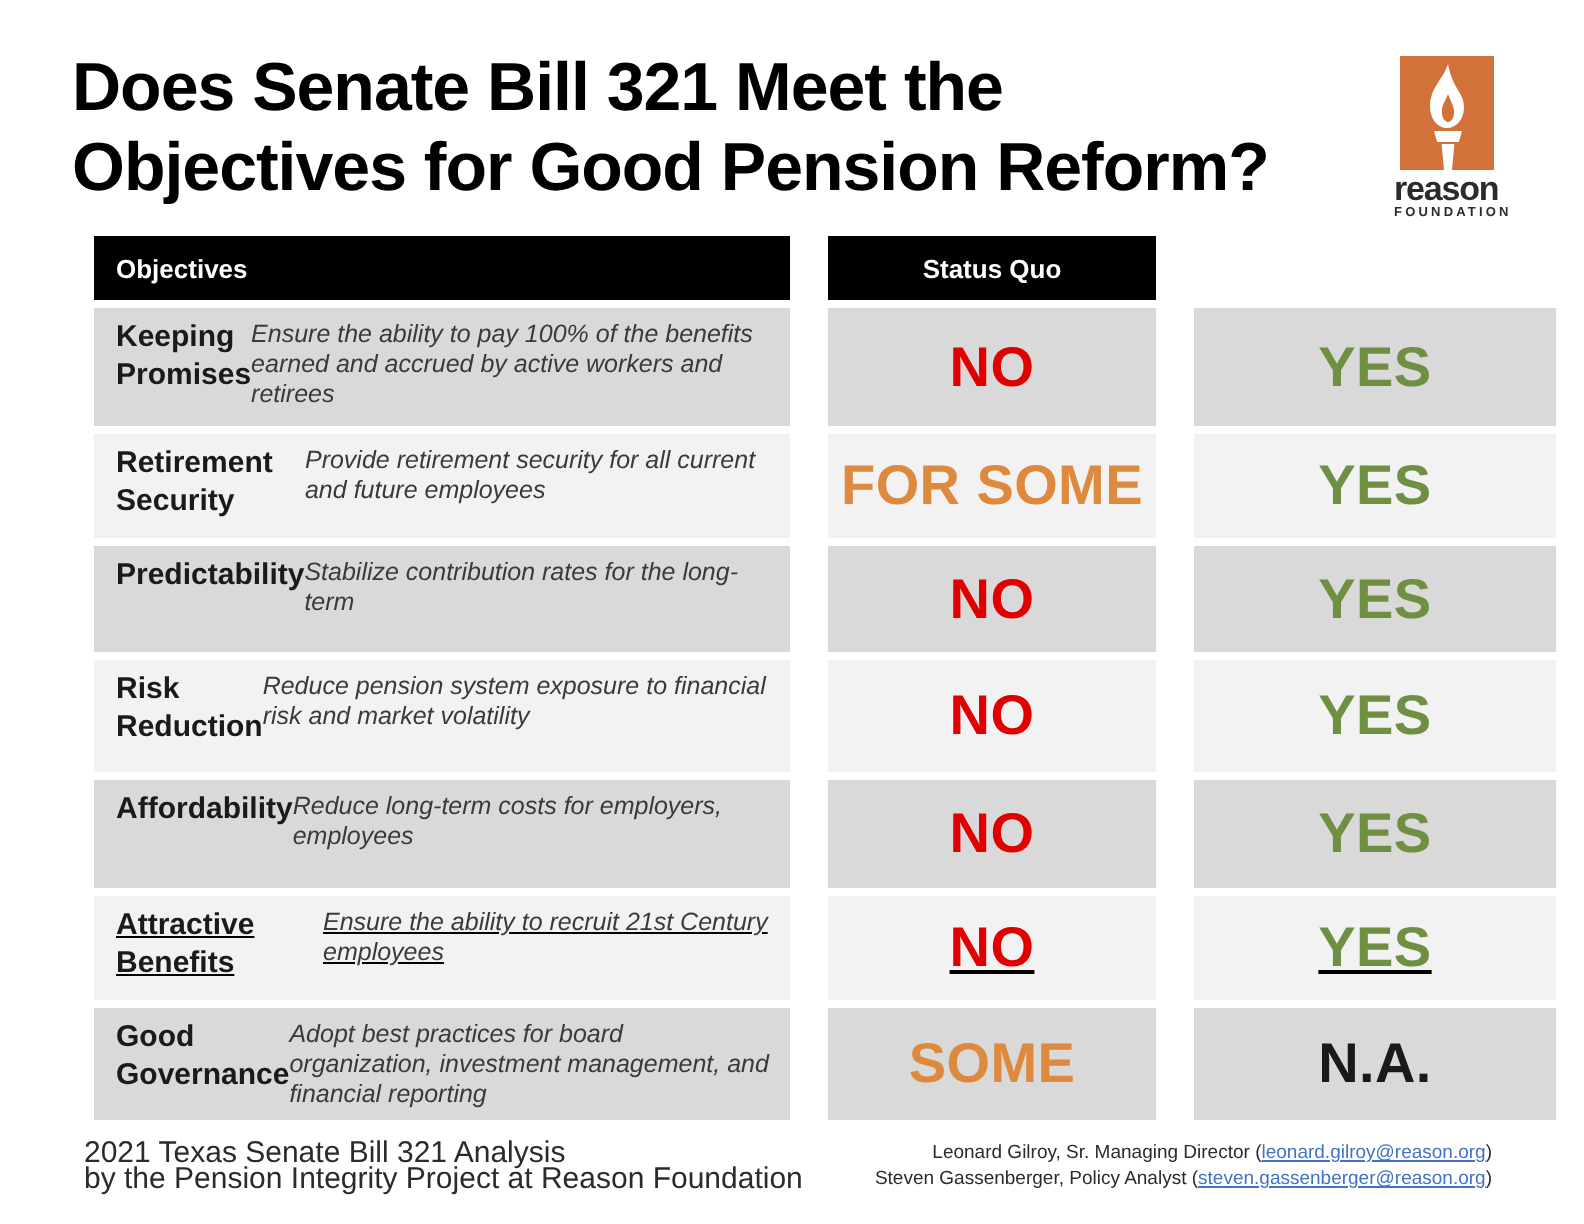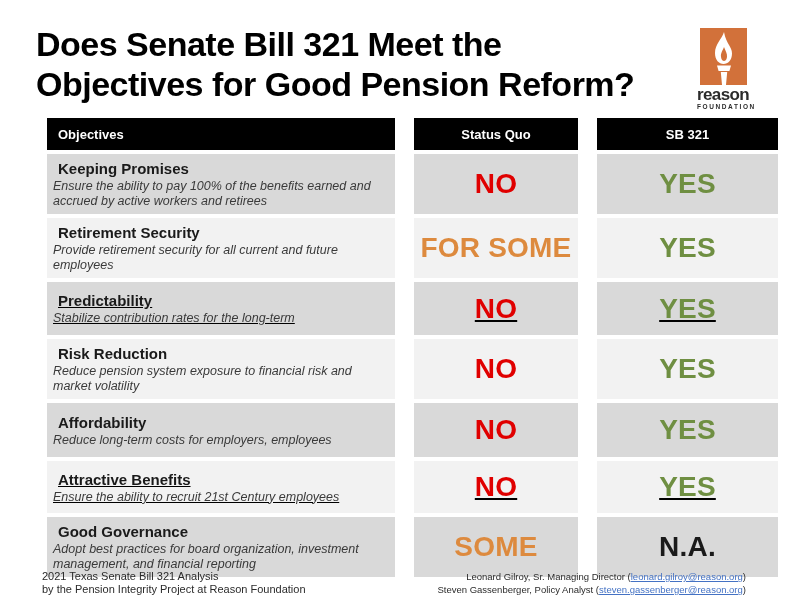--- a/index.html
+++ b/index.html
@@ -27,35 +27,35 @@
   .thead,.row{display:grid;grid-template-columns:348px 164px 181px;column-gap:19px;}
   .row{margin-top:4px;}
   .thead .th{
     background:#000;color:#fff;font-size:13px;font-weight:700;
     height:32px;display:flex;align-items:center;justify-content:center;
   }
   .thead .th.obj{justify-content:flex-start;padding-left:11px;}
   .row .cell{display:flex;}
   .row.gray .cell{background:#D9D9D9;}
   .row.light .cell{background:#F2F2F2;}
-  .cell.objcell{flex-direction:column;justify-content:center;padding:5px 10px 5px 6px;box-sizing:border-box;}
+  .cell.objcell{flex-direction:row;justify-content:space-between;padding:5px 10px 5px 6px;box-sizing:border-box;}
   .obj-title{font-size:15px;font-weight:700;color:#1A1A1A;line-height:19px;padding-left:5px;}
   .obj-desc{font-size:12.5px;font-style:italic;color:#3A3A3A;line-height:15px;margin-top:1px;}
   .cell.val{align-items:center;justify-content:center;font-size:28px;font-weight:700;letter-spacing:0.2px;}
   .row.r1{min-height:59px;}
   .row.r2{min-height:52px;}
-  .row.r3{min-height:53px;text-decoration:underline;}
+  .row.r3{min-height:53px;}
   .row.r4{min-height:56px;}
   .row.r5{min-height:54px;}
   .row.r6{min-height:52px;text-decoration:underline;}
   .row.r7{min-height:54px;border-radius:21px;}
   
   .footer-left{
     position:absolute;left:42px;top:570px;
-    font-size:11px;color:#2B2B2B;line-height:13px;
+    font-size:15px;color:#2B2B2B;line-height:13px;
   }
   .footer-right{
     position:absolute;right:46px;top:570px;
     font-size:9.5px;color:#2B2B2B;line-height:13px;text-align:right;
   }
   .footer-right a{text-decoration:underline;}
 </style>
 </head>
 <body>
 
@@ -76,21 +76,20 @@
       </svg>
     </div>
     <div class="logo-word">reason</div>
     <div class="logo-sub">FOUNDATION</div>
   </div>
 
   <div class="table">
     <div class="thead">
       <div class="th obj">Objectives</div>
       <div class="th">Status Quo</div>
-      <div class="th">SB 321</div>
     </div>
 
     <div class="row gray r1">
       <div class="cell objcell">
         <div class="obj-title">Keeping Promises</div>
         <div class="obj-desc">Ensure the ability to pay 100% of the benefits earned and accrued by active workers and retirees</div>
       </div>
       <div class="cell val" style="color: rgb(224, 0, 0);">NO</div>
       <div class="cell val" style="color: rgb(111, 143, 66);">YES</div>
     </div>

